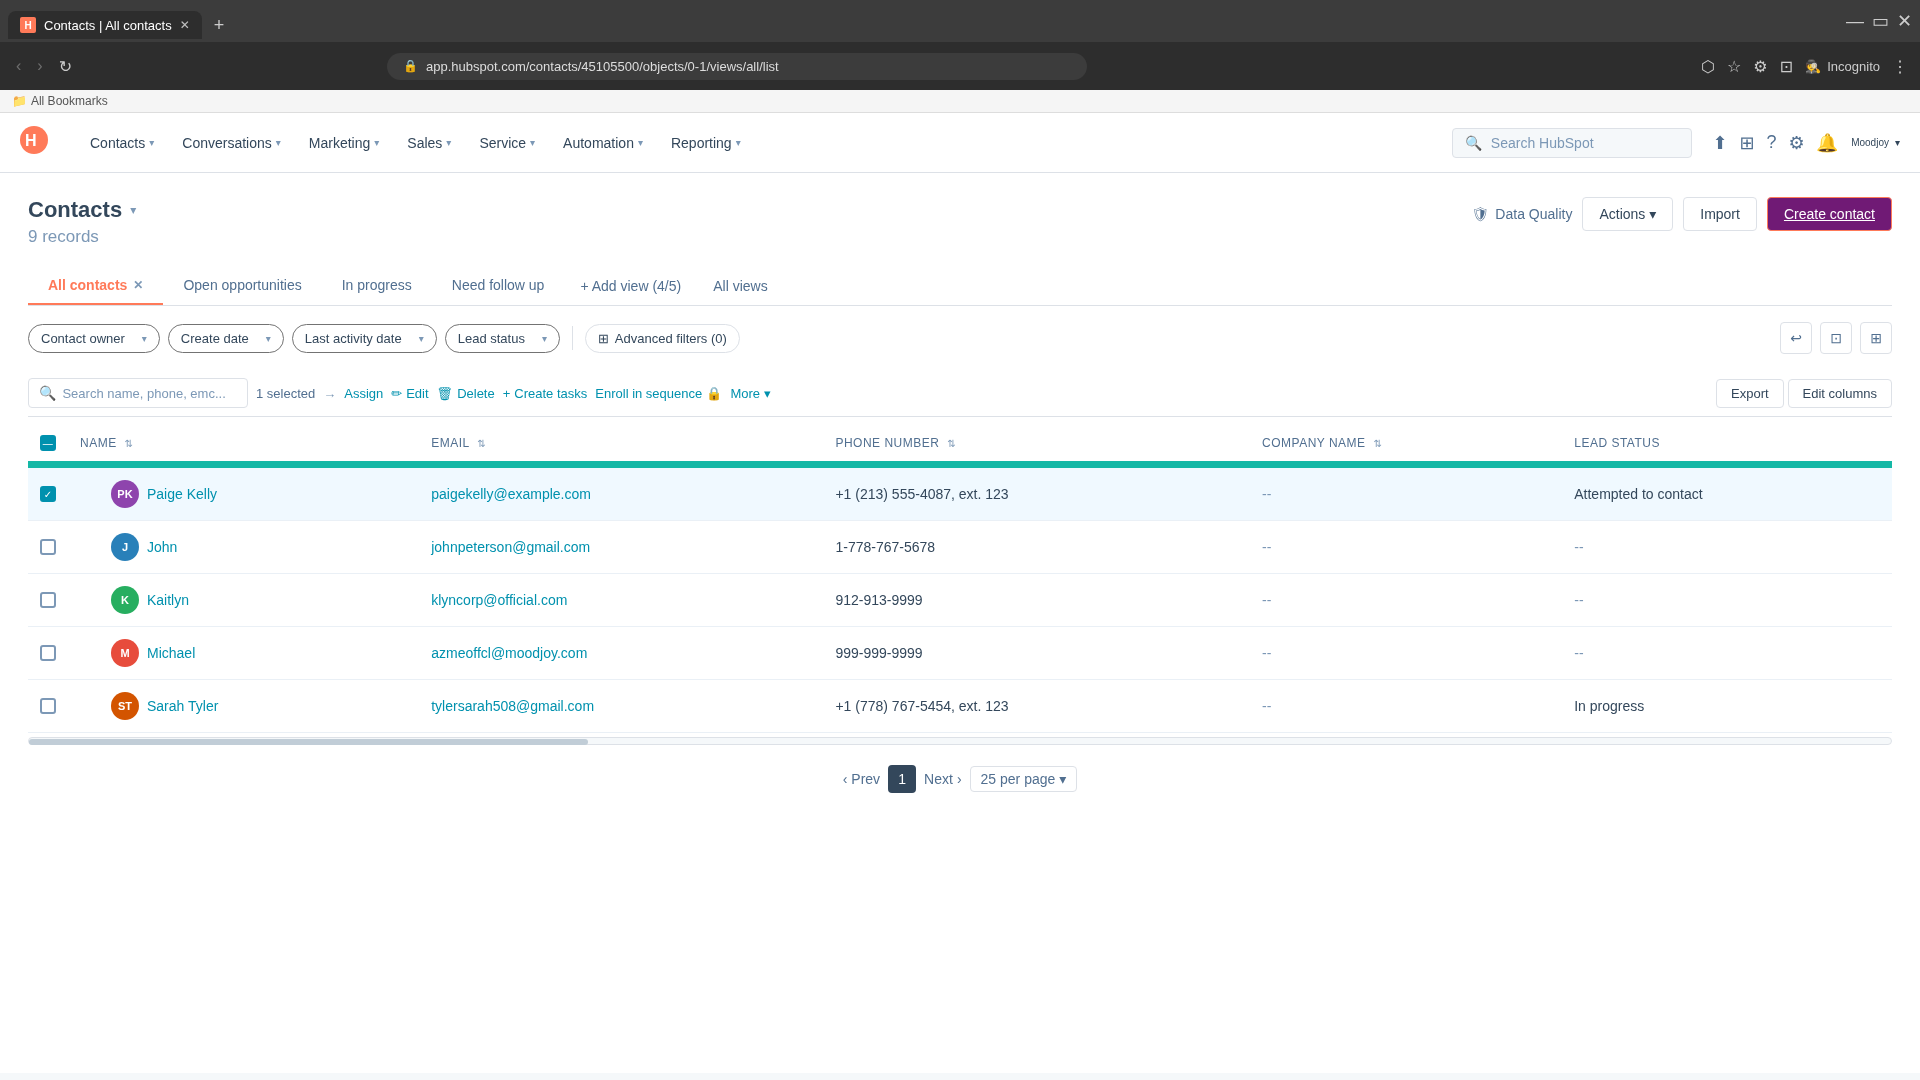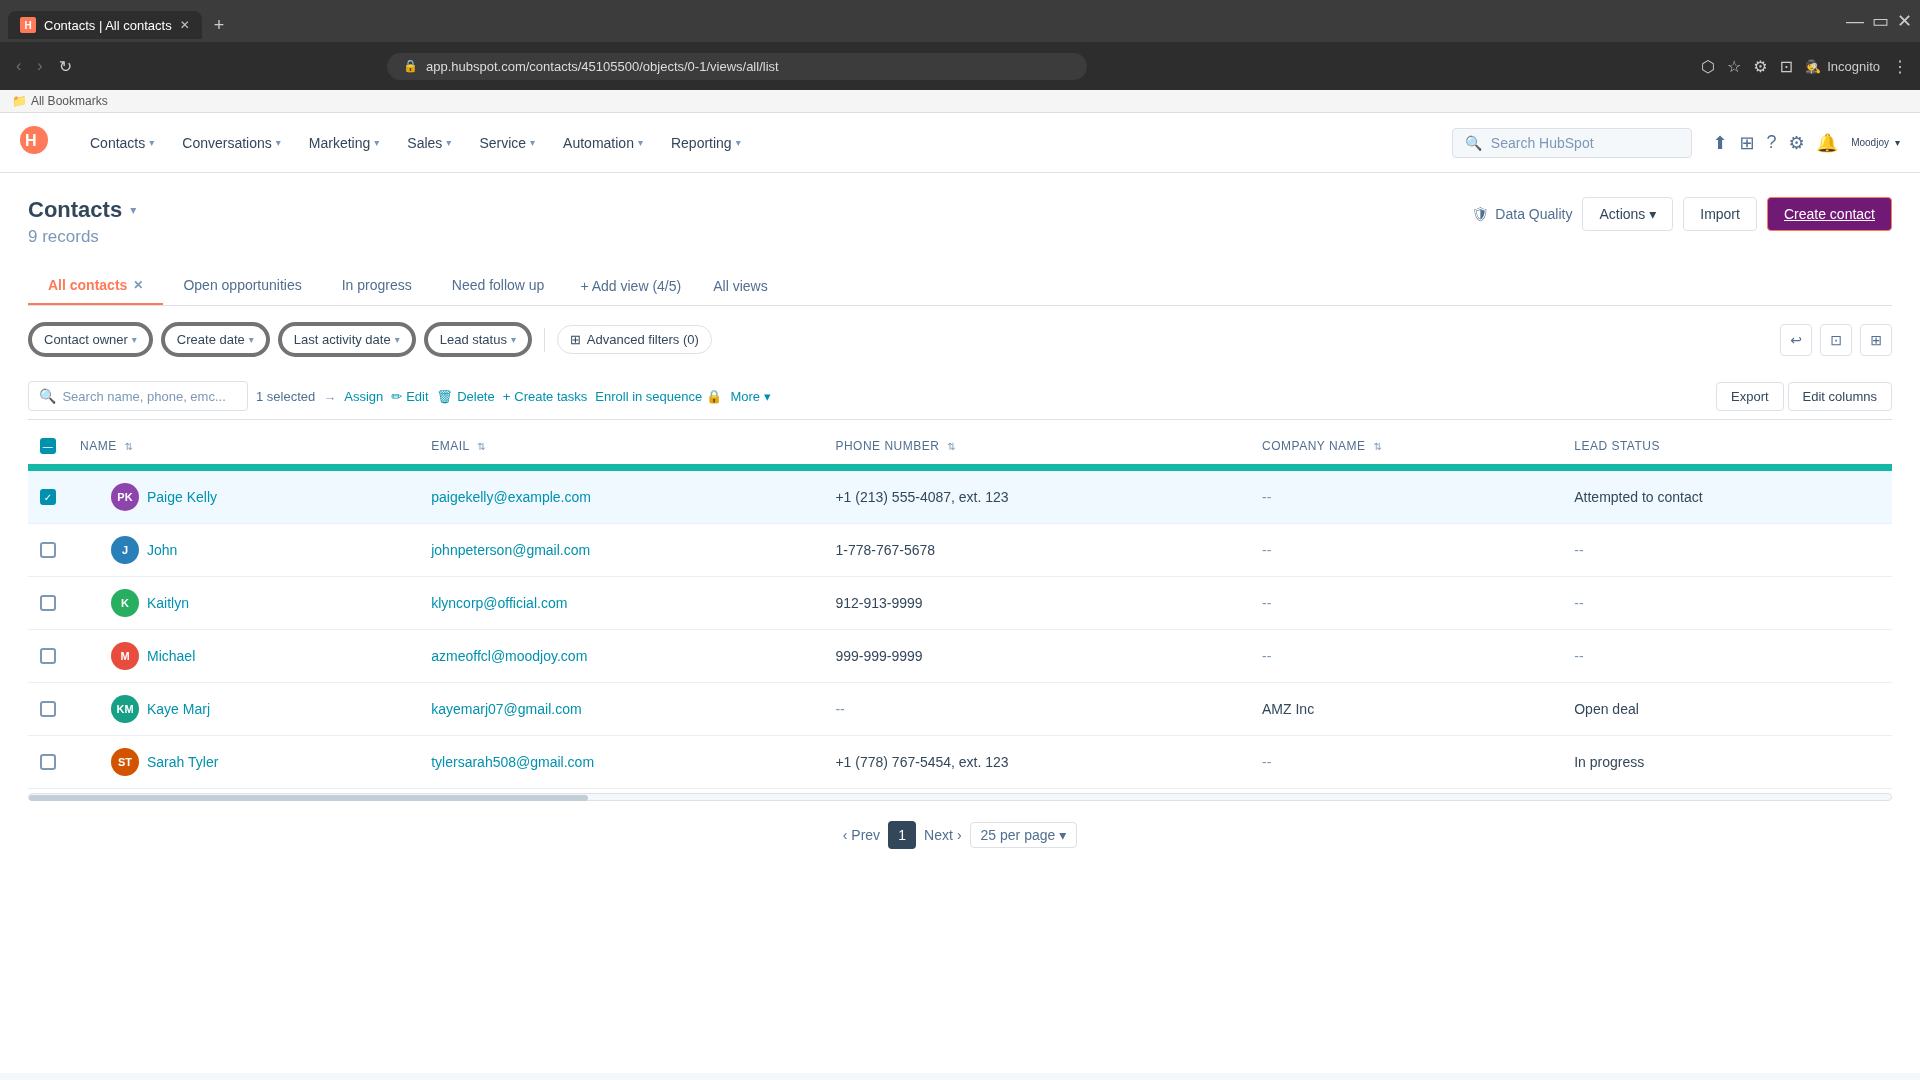--- a/index.html
+++ b/index.html
@@ -56,21 +56,21 @@
     
     .filter-tabs { display: flex; align-items: center; gap: 0; margin-bottom: 16px; border-bottom: 1px solid #dde1e7; padding-bottom: 0; }
     .filter-tab { padding: 10px 20px; font-size: 14px; color: #516f90; cursor: pointer; border-bottom: 2px solid transparent; white-space: nowrap; display: flex; align-items: center; gap: 6px; }
     .filter-tab.active { color: #ff7a59; border-bottom: 2px solid #ff7a59; font-weight: 700; }
     .filter-tab .close-x { font-size: 12px; color: #7c98b6; }
     .add-view-btn { display: flex; align-items: center; gap: 4px; padding: 10px 16px; color: #516f90; font-size: 14px; cursor: pointer; white-space: nowrap; }
     .all-views-btn { padding: 10px 16px; color: #516f90; font-size: 14px; cursor: pointer; white-space: nowrap; }
 
     
     .filter-row { display: flex; align-items: center; gap: 8px; margin-bottom: 16px; flex-wrap: wrap; }
-    .filter-btn { display: flex; align-items: center; gap: 4px; padding: 6px 12px; border: 4px solid #737373; border-radius: 20px; background: #fff; color: #33475b; font-size: 13px; cursor: pointer; white-space: nowrap; }
+    .filter-btn { display: flex; align-items: center; gap: 17px; padding: 6px 12px; border: 1px solid #737373; border-radius: 20px; background: #fff; color: #33475b; font-size: 13px; cursor: pointer; white-space: nowrap; }
     .filter-btn .arrow { font-size: 10px; color: #7c98b6; }
     .filter-divider { width: 1px; height: 24px; background: #dde1e7; margin: 0 4px; }
     .advanced-filters-btn { display: flex; align-items: center; gap: 6px; padding: 6px 12px; border: 1px solid #dde1e7; border-radius: 20px; background: #fff; color: #33475b; font-size: 13px; cursor: pointer; }
     .filter-actions-right { margin-left: auto; display: flex; gap: 8px; }
     .icon-btn { width: 32px; height: 32px; border: 1px solid #dde1e7; border-radius: 4px; background: #fff; display: flex; align-items: center; justify-content: center; cursor: pointer; color: #516f90; font-size: 14px; }
 
     
     .table-toolbar { display: flex; align-items: center; gap: 8px; margin-bottom: 8px; padding: 8px 0; border-bottom: 1px solid #dde1e7; }
     .search-box { display: flex; align-items: center; border: 1px solid #dde1e7; border-radius: 4px; padding: 6px 10px; gap: 6px; background: #fff; width: 220px; }
     .search-box input { border: none; outline: none; font-size: 13px; color: #33475b; width: 100%; }
@@ -413,35 +413,20 @@
               <td>999-999-9999</td>
               <td><span class="dash-value">--</span></td>
               <td><span class="dash-value">--</span></td>
             </tr>
             <tr class="">
               <td>
                 <div class="checkbox"></div>
               </td>
               <td>
                 <div class="contact-name-cell">
-                  <div class="contact-avatar" style="background: rgb(22, 160, 133);">KM</div>
-                  <a class="contact-name-link" href="#">Kaye Marj</a>
-                </div>
-              </td>
-              <td><a class="email-link" href="#">kayemarj07@gmail.com</a></td>
-              <td><span class="dash-value">--</span></td>
-              <td>AMZ Inc</td>
-              <td>Open deal</td>
-            </tr>
-            <tr class="">
-              <td>
-                <div class="checkbox"></div>
-              </td>
-              <td>
-                <div class="contact-name-cell">
                   <div class="contact-avatar" style="background: rgb(211, 84, 0);">ST</div>
                   <a class="contact-name-link" href="#">Sarah Tyler</a>
                 </div>
               </td>
               <td><a class="email-link" href="#">tylersarah508@gmail.com</a></td>
               <td>+1 (778) 767-5454, ext. 123</td>
               <td><span class="dash-value">--</span></td>
               <td>In progress</td>
             </tr>
           </tbody>

